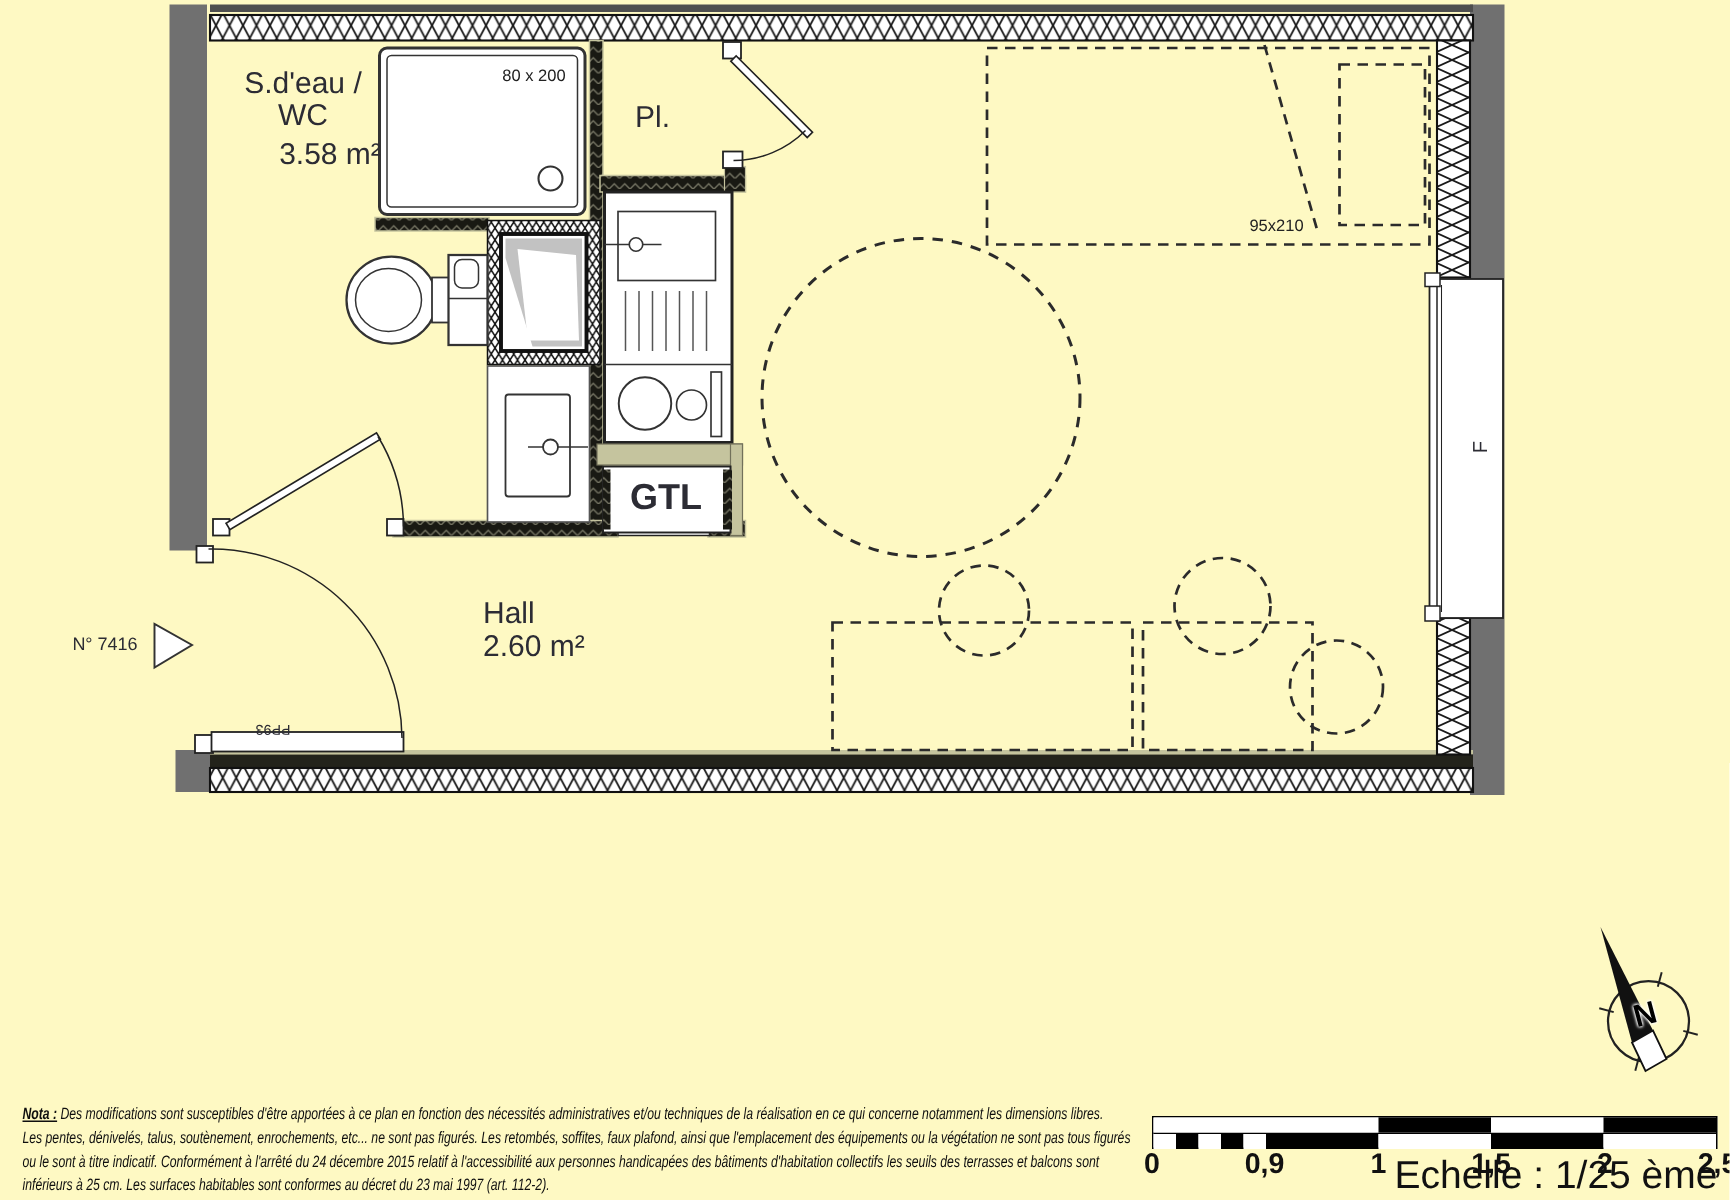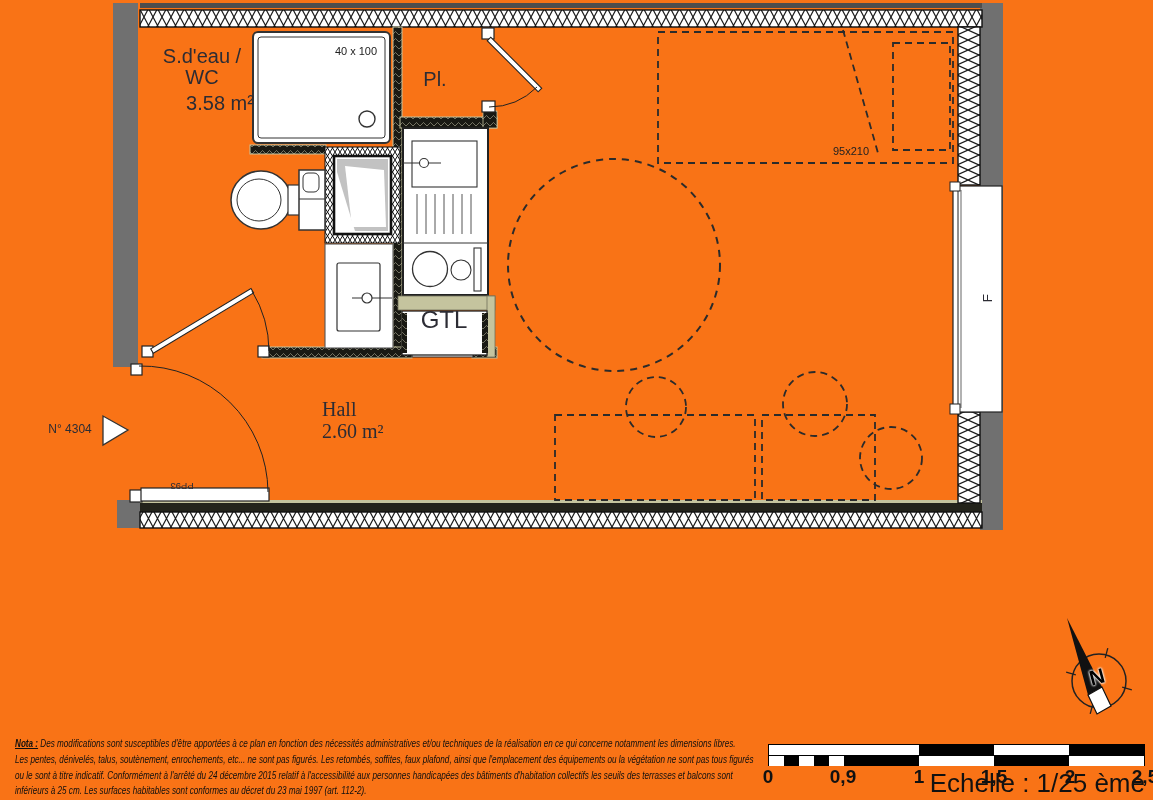--- a/index.html
+++ b/index.html
@@ -1,17 +1,17 @@
 <!DOCTYPE html>
 <html><head>
 <meta charset="utf-8">
 <style>
   html,body{margin:0;padding:0;background:#fff;width:1153px;height:800px;overflow:hidden;
     font-family:"Liberation Sans", sans-serif;}
-  #stage{position:relative;width:1153px;height:800px;background:#f97316;}
+  #stage{position:relative;width:1153px;height:800px;background:#fef9c3;}
   #plan-svg{position:absolute;left:0;top:0;}
   .lbl{position:absolute;color:#2c2c34;white-space:nowrap;}
   .ctr{transform:translate(-50%,-50%);}
   .ctrx{transform:translateX(-50%);text-align:center;}
   .room{font-size:20px;line-height:21px;}
   .small{font-size:11px;color:#222;}
   
   .scalebar{position:absolute;left:768px;top:744px;width:377px;height:22px;border:1.6px solid #000;box-sizing:border-box;background:#fff;}
   .sb-row{display:flex;height:50%;}
   .sb-row + .sb-row{border-top:1.2px solid #000;}
@@ -190,34 +190,34 @@
 
 <div class="lbl ctrx room" style="left:202px;top:46px;">
   <div>S.d'eau /</div>
   <div>WC</div>
   <div style="margin-top:5px;margin-left:36px;">3.58 m²</div>
 </div>
 
 <div class="lbl ctr room" style="left:435px;top:79px;text-align:center;">Pl.</div>
 
 
-<div class="lbl room" style="left:322px;top:398px;line-height:22px;font-family:Liberation Serif, serif;">
+<div class="lbl room" style="left:322px;top:398px;line-height:22px;">
   <div>Hall</div>
   <div>2.60 m²</div>
 </div>
 
-<div class="lbl ctr" style="left:444px;top:320px;font-size:24px;">GTL</div>
-
-<div class="lbl ctr small" style="left:356px;top:51px;">40 x 100</div>
+<div class="lbl ctr" style="left:444px;top:332px;font-size:24px;font-weight:bold;">GTL</div>
+
+<div class="lbl ctr small" style="left:356px;top:51px;">80 x 200</div>
 
 <div class="lbl ctr small" style="left:851px;top:151px;text-align:right;">95x210</div>
 
 <div class="lbl ctr" style="left:182px;top:486px;font-size:9.5px;transform:translate(-50%,-50%) rotate(180deg);">PP93</div>
 
-<div class="lbl ctr" style="left:70px;top:429px;font-size:12px;">N° 4304</div>
+<div class="lbl ctr" style="left:70px;top:429px;font-size:12px;">N° 7416</div>
 
 <div class="lbl ctr" style="left:987px;top:298px;font-size:13.5px;transform:translate(-50%,-50%) rotate(-90deg);">F</div>
 
 <div class="lbl ctr halo" style="left:1097px;top:677px;font-size:21px;font-weight:700;color:#000;transform:translate(-50%,-50%) rotate(-15deg);">N</div>
 
 <div class="scalebar">
   <div class="sb-row">
     <div class="seg w"></div>
         <div class="seg w"></div>
         <div class="seg b"></div>

